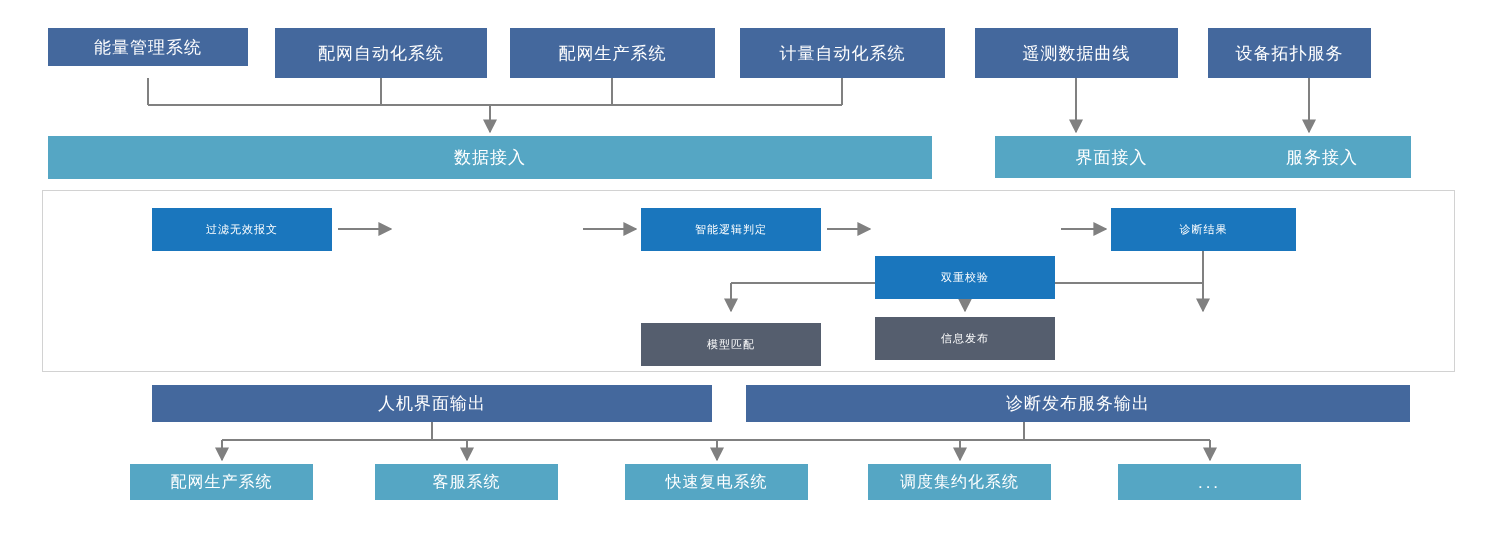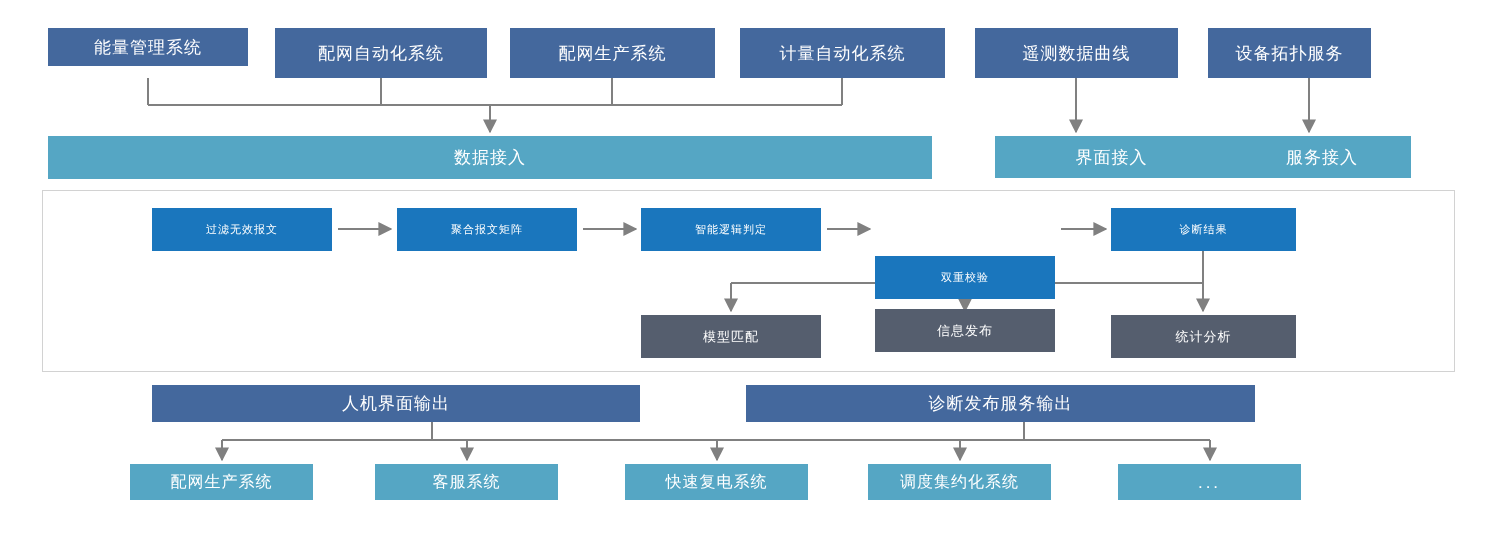--- a/index.html
+++ b/index.html
@@ -30,21 +30,21 @@
     color:#ffffff;
     letter-spacing:1px;
     white-space:nowrap;
     z-index:2;
     text-align:center;
     line-height:1;
   }
   .src-node{ background:#44689d; font-size:17px; }
   .access-node{ background:#55a6c4; font-size:17px; }
   .pipe-node{ background:#1a76bd; font-size:11px; }
-  .util-node{ background:#555e6e; font-size:13px; }
+  .util-node{ background:#555e6e; font-size:11px;margin-top:8px; }
   .out-node{ background:#44689d; font-size:17px; }
   .cons-node{ background:#55a6c4; font-size:16px; }
   .ellipsis{ letter-spacing:3px; font-size:17px; }
   #core-panel{
     position:absolute;
     left:42px; top:190px;
     width:1413px; height:182px;
     border:1px solid #d2d2d2;
     background:#ffffff;
     box-sizing:border-box;
@@ -104,31 +104,29 @@
   <div class="node src-node" style="left: 510px; top: 28px; width: 205px; height: 50px; background: rgb(68, 104, 157); color: rgb(255, 255, 255);">配网生产系统</div>
   <div class="node src-node" style="left: 740px; top: 28px; width: 205px; height: 50px; background: rgb(68, 104, 157); color: rgb(255, 255, 255);">计量自动化系统</div>
   <div class="node src-node" style="left: 975px; top: 28px; width: 203px; height: 50px; background: rgb(68, 104, 157); color: rgb(255, 255, 255);">遥测数据曲线</div>
   <div class="node src-node" style="left: 1208px; top: 28px; width: 163px; height: 50px; background: rgb(68, 104, 157); color: rgb(255, 255, 255);">设备拓扑服务</div>
 
   <div class="node access-node" style="left: 48px; top: 136px; width: 884px; height: 43px; background: rgb(85, 166, 196); color: rgb(255, 255, 255);">数据接入</div>
   <div class="node access-node" style="left: 975px; top: 136px; width: 233px; height: 42px; background: rgb(85, 166, 196); color: rgb(255, 255, 255); margin-left: 20px;">界面接入</div>
   <div class="node access-node" style="left: 1208px; top: 136px; width: 203px; height: 42px; background: rgb(85, 166, 196); color: rgb(255, 255, 255); padding-left: 25px;">服务接入</div>
 
   <div class="node pipe-node" style="left: 152px; top: 208px; width: 180px; height: 43px; background: rgb(26, 118, 189); color: rgb(255, 255, 255);">过滤无效报文</div>
-  <div class="node pipe-node" style="left: 397px; top: 208px; width: 180px; height: 43px; background: rgb(26, 118, 189); color: rgb(255, 255, 255);">聚合报文矩阵</div>
   <div class="node pipe-node" style="left: 641px; top: 208px; width: 180px; height: 43px; background: rgb(26, 118, 189); color: rgb(255, 255, 255);">智能逻辑判定</div>
   <div class="node pipe-node" style="left: 875px; top: 208px; width: 180px; height: 43px; background: rgb(26, 118, 189); color: rgb(255, 255, 255); margin-top: 48px;">双重校验</div>
   <div class="node pipe-node" style="left: 1111px; top: 208px; width: 185px; height: 43px; background: rgb(26, 118, 189); color: rgb(255, 255, 255);">诊断结果</div>
 
   <div class="node util-node" style="left: 641px; top: 315px; width: 180px; height: 43px; background: rgb(85, 94, 110); color: rgb(255, 255, 255);">模型匹配</div>
   <div class="node util-node" style="left: 875px; top: 309px; width: 180px; height: 43px; background: rgb(85, 94, 110); color: rgb(255, 255, 255);">信息发布</div>
-  <div class="node util-node" style="left: 1111px; top: 315px; width: 185px; height: 43px; background: rgb(85, 94, 110); color: rgb(255, 255, 255);">统计分析</div>
 
-  <div class="node out-node" style="left: 152px; top: 385px; width: 488px; height: 37px; background: rgb(68, 104, 157); color: rgb(255, 255, 255);">人机界面输出</div>
-  <div class="node out-node" style="left: 746px; top: 385px; width: 509px; height: 37px; background: rgb(68, 104, 157); color: rgb(255, 255, 255); text-align: center;">诊断发布服务输出</div>
+  <div class="node out-node" style="left: 152px; top: 385px; width: 560px; height: 37px; background: rgb(68, 104, 157); color: rgb(255, 255, 255);">人机界面输出</div>
+  <div class="node out-node" style="left: 746px; top: 385px; width: 664px; height: 37px; background: rgb(68, 104, 157); color: rgb(255, 255, 255); text-align: center;">诊断发布服务输出</div>
 
   <div class="node cons-node" style="left: 130px; top: 464px; width: 183px; height: 36px; background: rgb(85, 166, 196); color: rgb(255, 255, 255);">配网生产系统</div>
   <div class="node cons-node" style="left: 375px; top: 464px; width: 183px; height: 36px; background: rgb(85, 166, 196); color: rgb(255, 255, 255);">客服系统</div>
   <div class="node cons-node" style="left: 625px; top: 464px; width: 183px; height: 36px; background: rgb(85, 166, 196); color: rgb(255, 255, 255);">快速复电系统</div>
   <div class="node cons-node" style="left: 868px; top: 464px; width: 183px; height: 36px; background: rgb(85, 166, 196); color: rgb(255, 255, 255);">调度集约化系统</div>
   <div class="node cons-node ellipsis" style="left: 1118px; top: 464px; width: 183px; height: 36px; background: rgb(85, 166, 196); color: rgb(255, 255, 255);">...</div>
 
 </div>
 
 </body></html>

